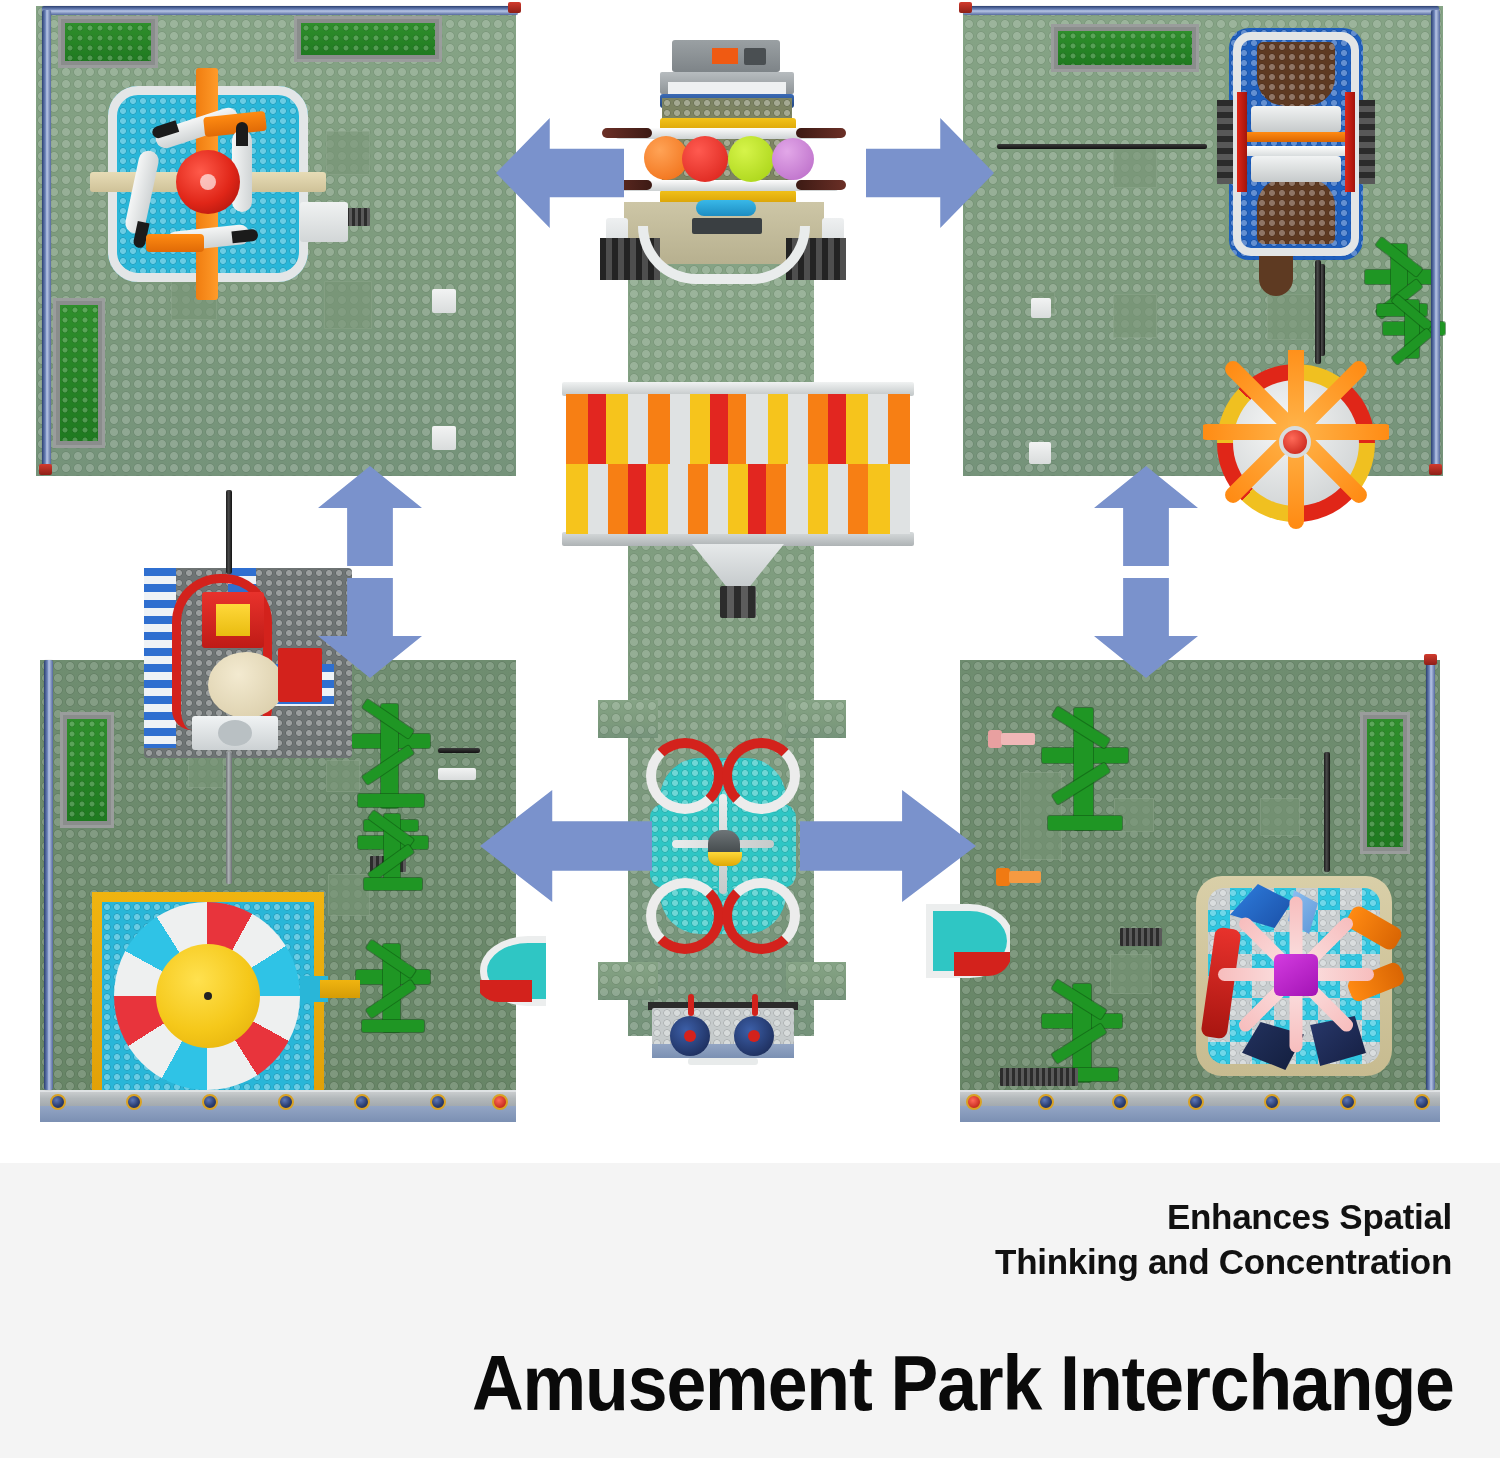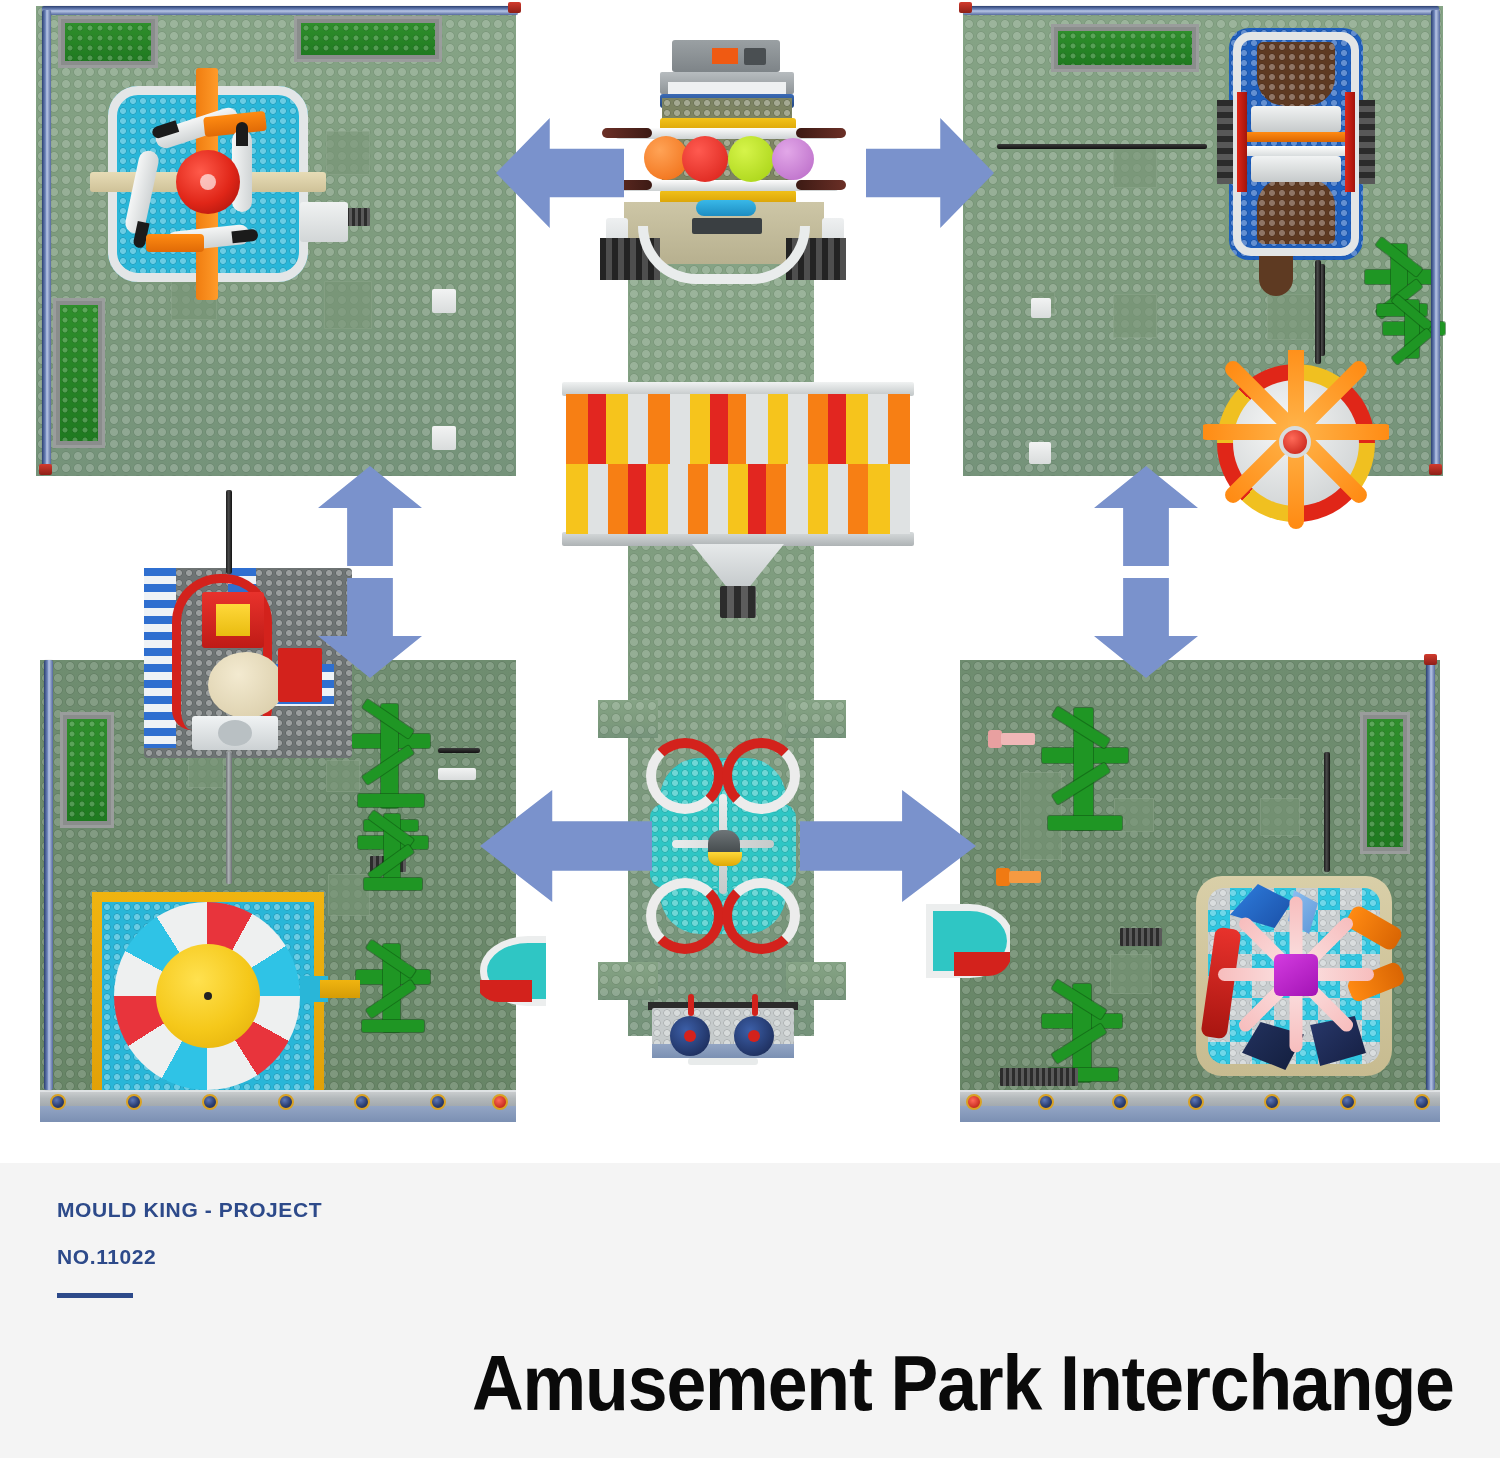--- a/index.html
+++ b/index.html
@@ -563,22 +563,21 @@
   <div class="arrow up" style="left:1094px; top:466px; width:104px; height:100px;"></div>
   <div class="arrow down" style="left:1094px; top:578px; width:104px; height:100px;"></div>
 
   <div class="arrow left" style="left:480px; top:790px; width:172px; height:112px;"></div>
   <div class="arrow right" style="left:800px; top:790px; width:176px; height:112px;"></div>
 
 </div>
 
 <div id="footer">
 
-  <div id="brand-block">
-    <div class="brand-line">MOULD KING - PROJECT</div>
-    <div class="brand-line">NO.11022</div>
-    <div id="brand-rule"></div>
-  </div>
-
+
+  <div id="tagline">
+    <div>Enhances Spatial</div>
+    <div>Thinking and Concentration</div>
+  </div>
 
   <div id="main-title">Amusement Park Interchange</div>
 
 </div>
 
 </body></html>

